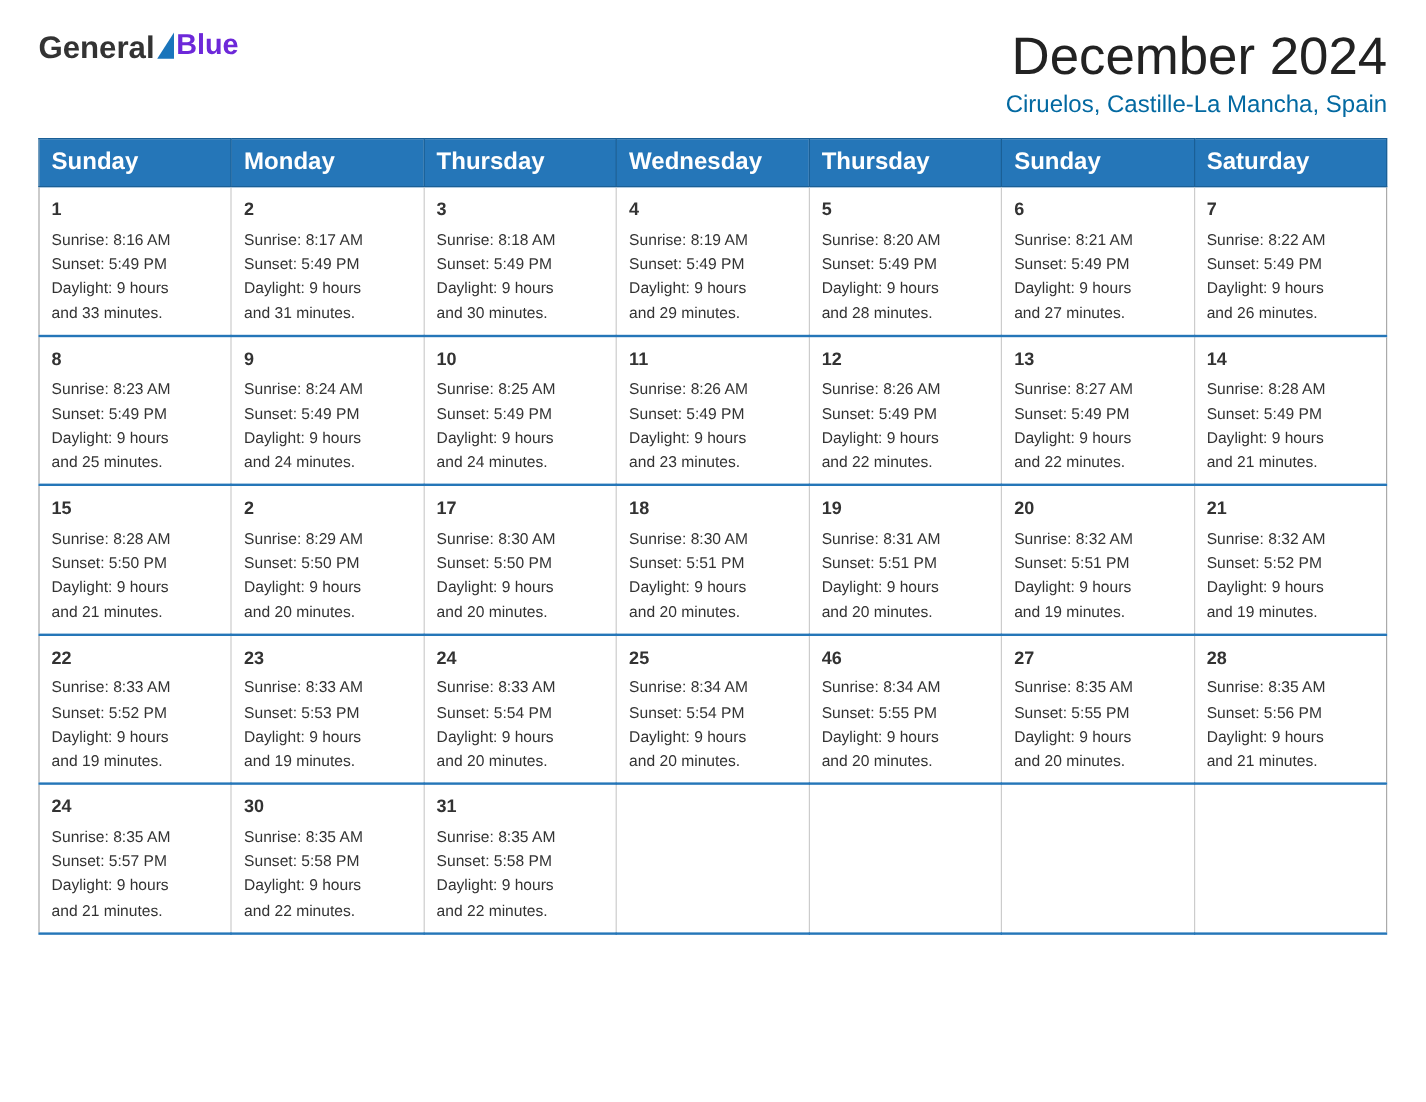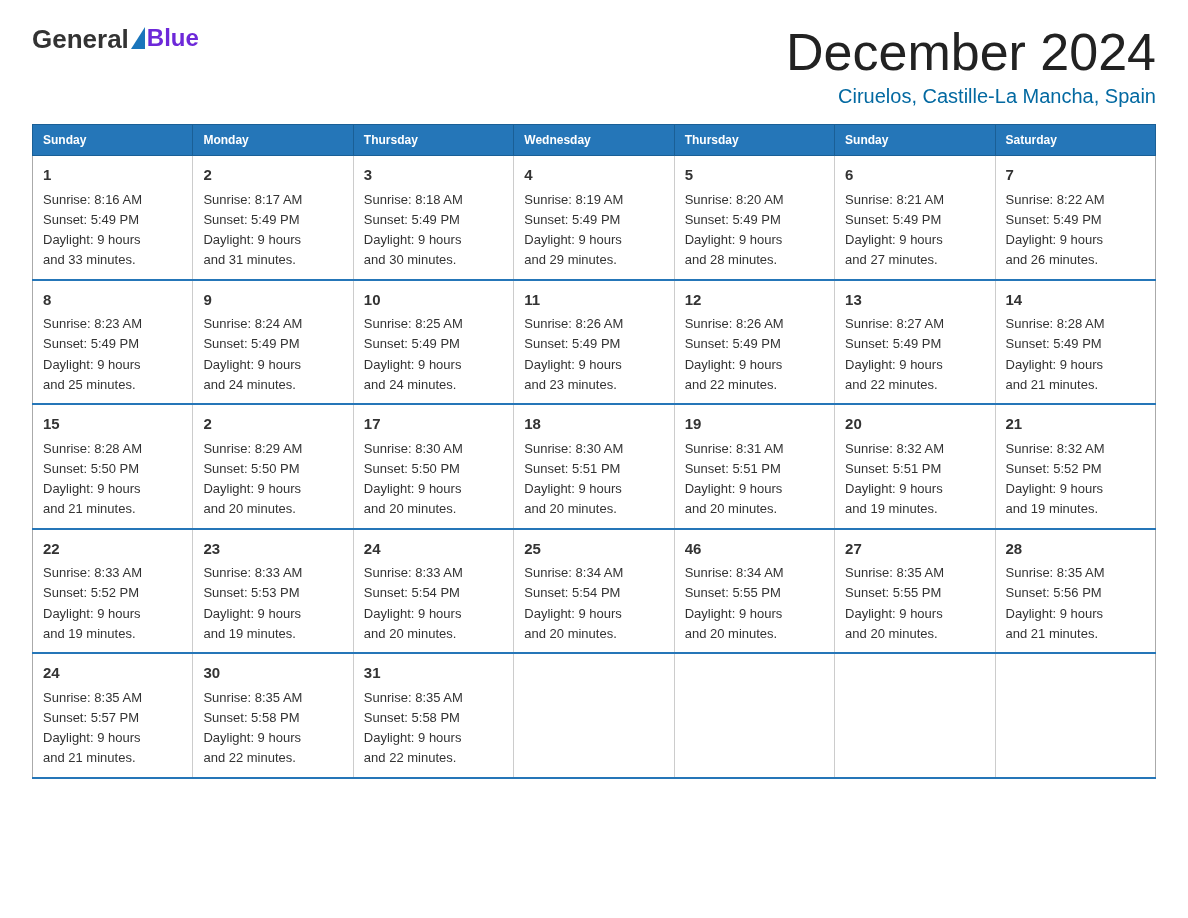--- a/index.html
+++ b/index.html
@@ -43,41 +43,41 @@
       flex-direction: row;
     }
     .logo-row1 {
       display: flex;
       align-items: center;
     }
     .title-block {
       text-align: right;
     }
     .month-title {
-      font-size: 52px;
+      font-size: 44px;
       font-weight: normal;
       color: #222;
       line-height: 1.1;
     }
     .location {
       font-size: 20px;
       color: #0369a1;
       margin-top: 4px;
     }
     table {
       width: 100%;
       border-collapse: collapse;
       table-layout: fixed;
     }
     thead tr {
       background: #2576b8;
     }
     thead th {
       color: #fff;
-      font-size: 12px;
+      font-size: 20px;
       font-weight: 600;
       padding: 8px 10px;
       text-align: left;
       border: 1px solid #1a5f96;
     }
     tbody tr {
       border-bottom: 2px solid #2576b8;
     }
     tbody td {
       vertical-align: top;

